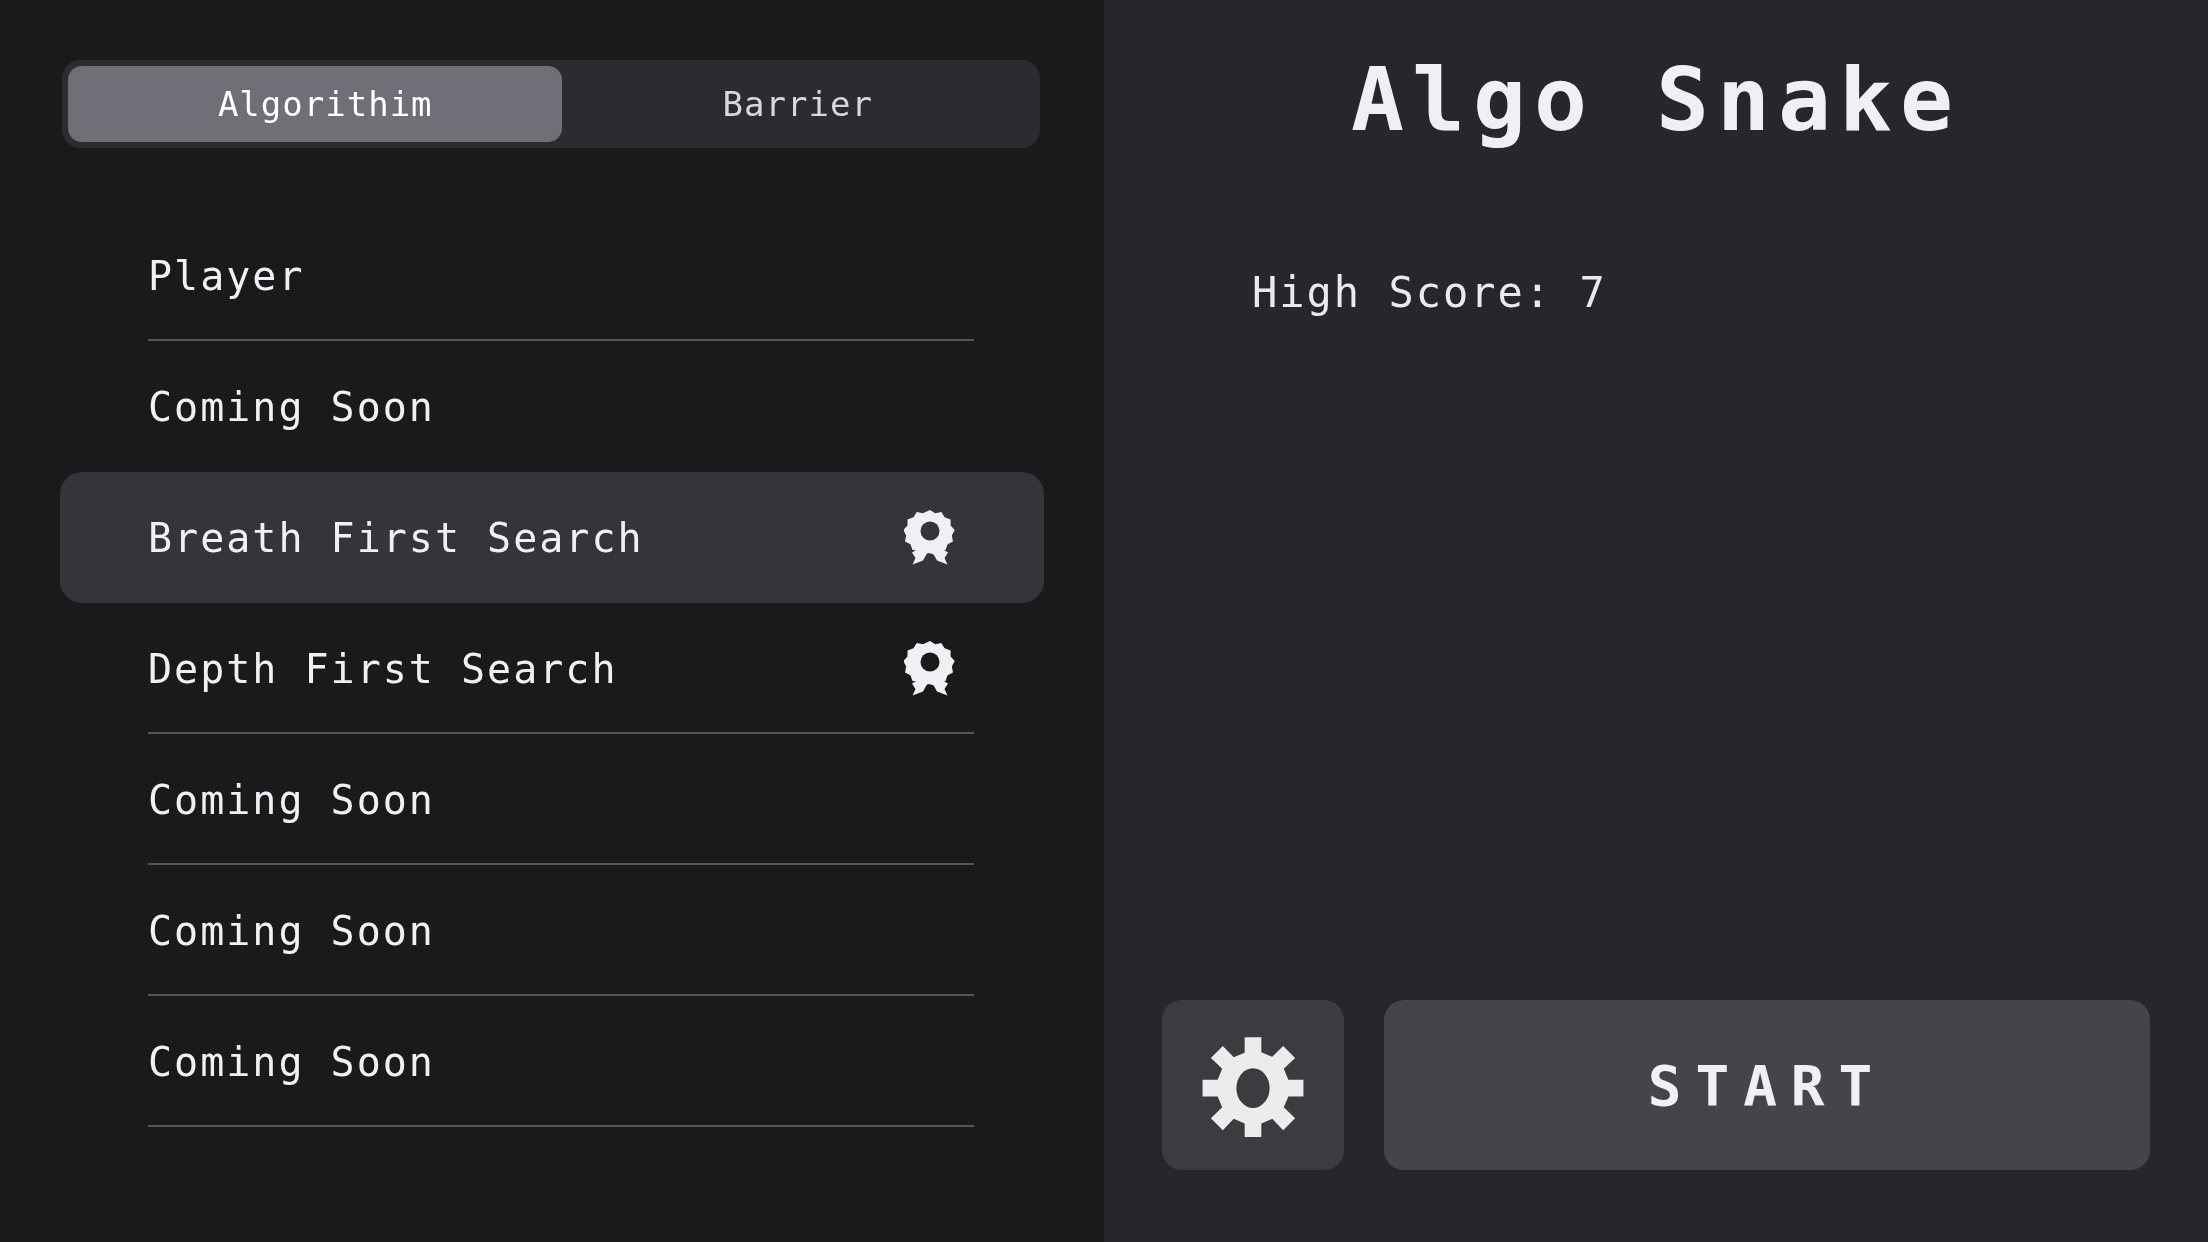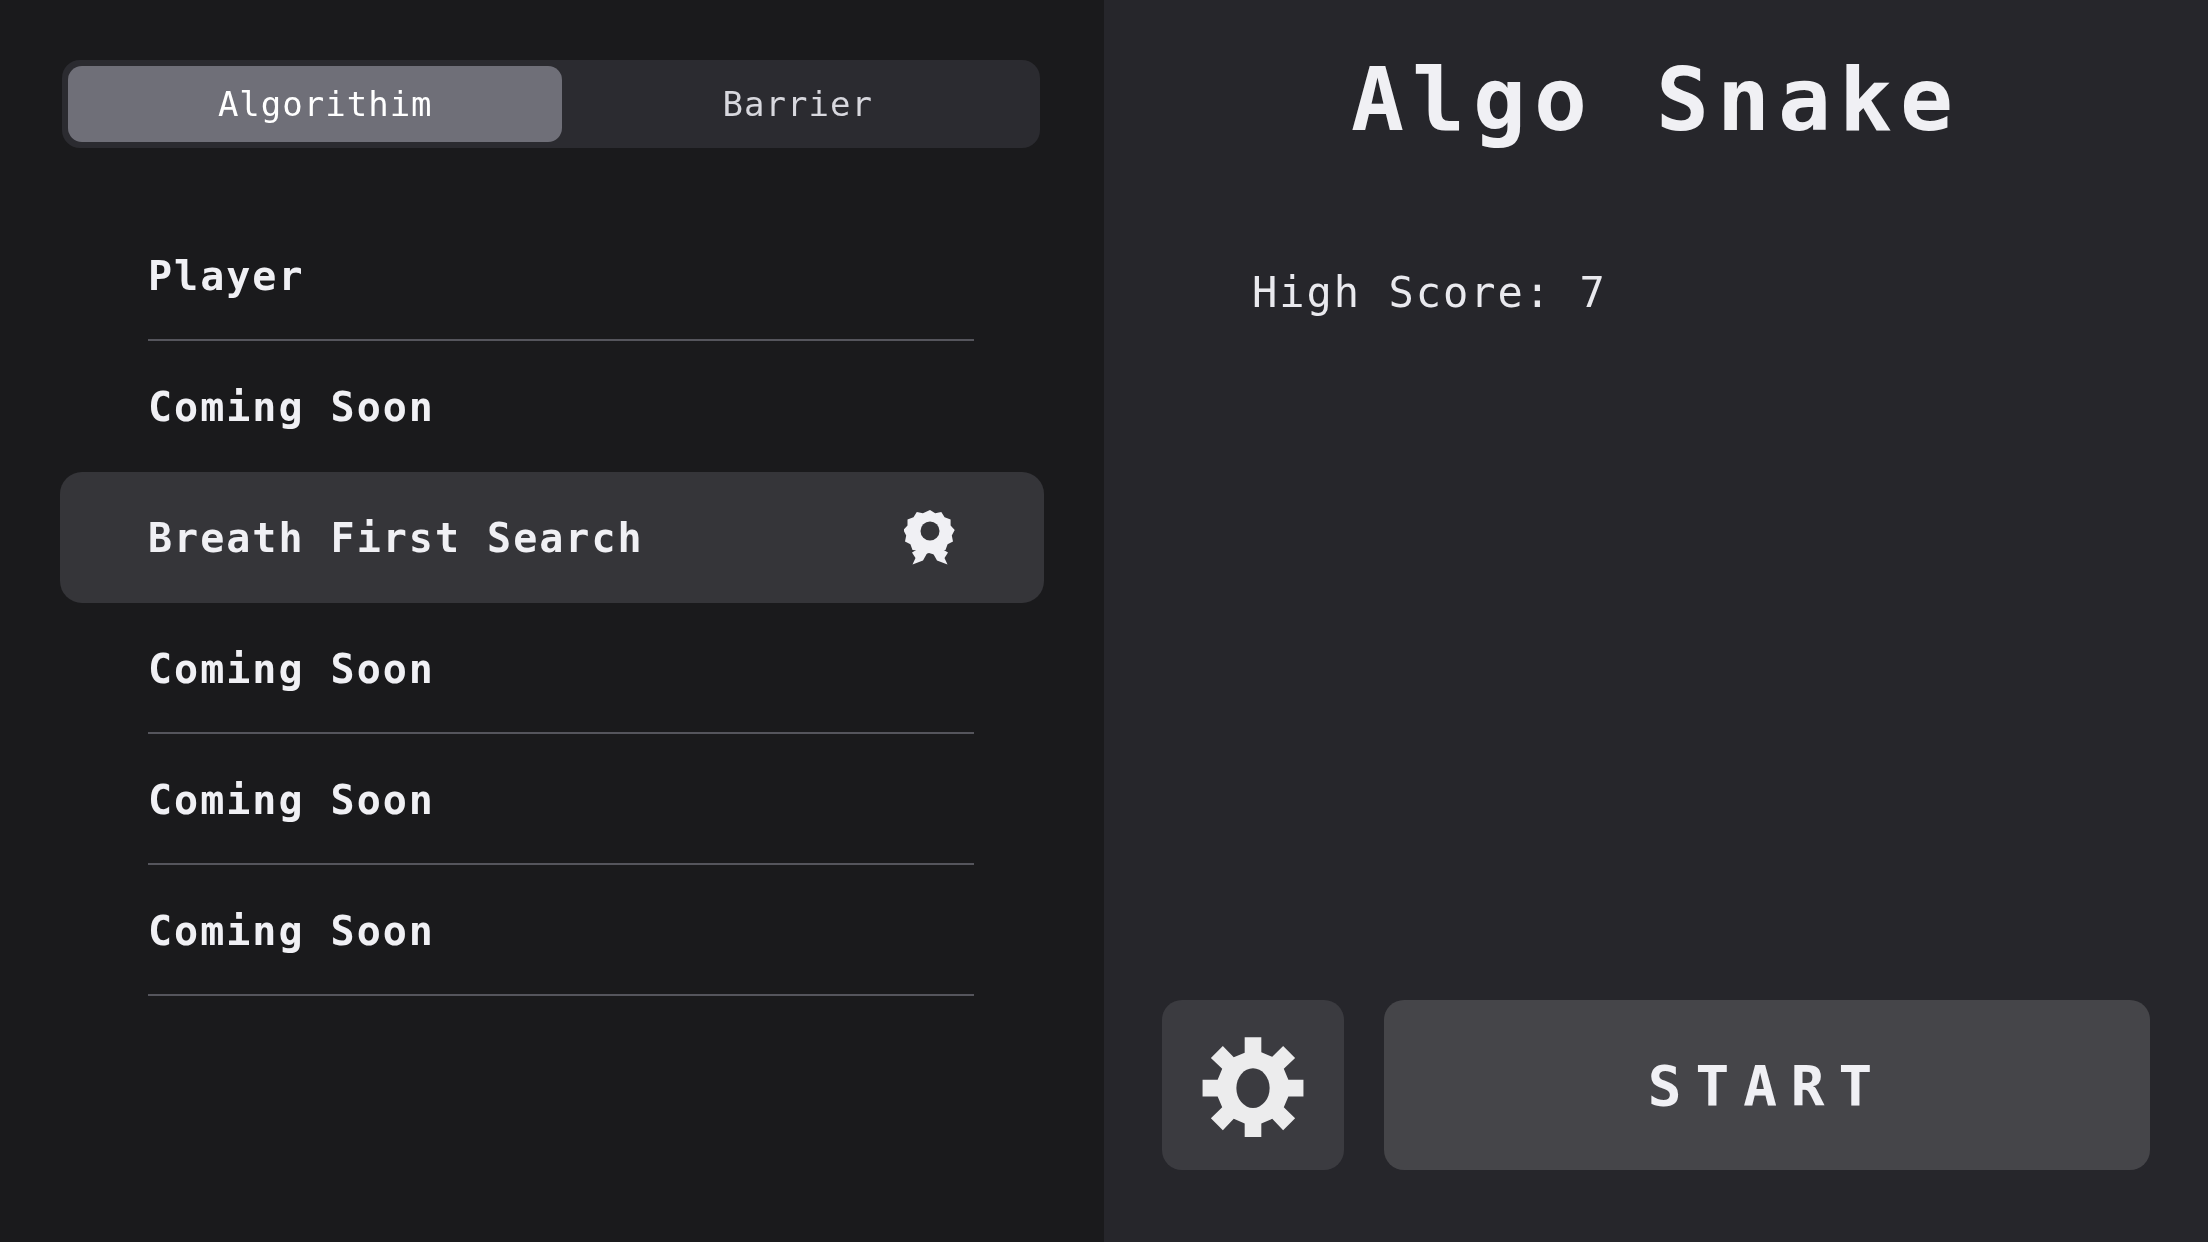--- a/index.html
+++ b/index.html
@@ -68,21 +68,20 @@
     margin:0 60px;
     border-radius:22px;
   }
   .row.selected { background:#353539; }
   .row-label {
     color:#f0f0f4;
     font-size:40px;
     letter-spacing:2px;
     white-space:nowrap;
     flex:1 1 auto;
-    font-weight:bold;
   }
   .row .divider {
     position:absolute;
     left:88px; right:70px;
     bottom:0;
     height:2px;
     background:#55555c;
   }
 
   .medal {
@@ -190,20 +189,30 @@
         <span class="row-label">Breath First Search</span>
         <svg class="medal" viewBox="0 0 52 56">
           <path fill="#f0f0f4" d="M26 0 l5.2 3.2 L37.3 2.1 l3.3 5.2 l6 2.1 l0 6.1 l4.1 4.5 l-2.9 5.4 l1.2 6 l-5.4 2.9 l-2.1 5.8 l-6.1 0.5 l-4.5 4.1 l-5.9-1.7 l-5.9 1.7 l-4.5-4.1 l-6.1-0.5 l-2.1-5.8 l-5.4-2.9 l1.2-6 L-0.6 20 l4.1-4.5 l0-6.1 l6-2.1 l3.3-5.2 l6.1 1.1 Z"></path>
           <circle cx="26" cy="21" r="9.5" fill="#353539"></circle>
           <path fill="#f0f0f4" d="M16.5 37.5 L8 42.5 L11.5 48 L8.5 54.5 L19 50.5 L24 41.5 Z"></path>
           <path fill="#f0f0f4" d="M35.5 37.5 L44 42.5 L40.5 48 L43.5 54.5 L33 50.5 L28 41.5 Z"></path>
         </svg>
 
       </div>
 
+      <div class="row">
+        <span class="row-label">Depth First Search</span>
+        <svg class="medal" viewBox="0 0 52 56">
+          <path fill="#f0f0f4" d="M26 0 l5.2 3.2 L37.3 2.1 l3.3 5.2 l6 2.1 l0 6.1 l4.1 4.5 l-2.9 5.4 l1.2 6 l-5.4 2.9 l-2.1 5.8 l-6.1 0.5 l-4.5 4.1 l-5.9-1.7 l-5.9 1.7 l-4.5-4.1 l-6.1-0.5 l-2.1-5.8 l-5.4-2.9 l1.2-6 L-0.6 20 l4.1-4.5 l0-6.1 l6-2.1 l3.3-5.2 l6.1 1.1 Z"></path>
+          <circle cx="26" cy="21" r="9.5" fill="#1a1a1c"></circle>
+          <path fill="#f0f0f4" d="M16.5 37.5 L8 42.5 L11.5 48 L8.5 54.5 L19 50.5 L24 41.5 Z"></path>
+          <path fill="#f0f0f4" d="M35.5 37.5 L44 42.5 L40.5 48 L43.5 54.5 L33 50.5 L28 41.5 Z"></path>
+        </svg>
+        <span class="divider"></span>
+      </div>
 
       <div class="row">
         <span class="row-label">Coming Soon</span>
         <span class="divider"></span>
       </div>
 
       <div class="row">
         <span class="row-label">Coming Soon</span>
         <span class="divider"></span>
       </div>

